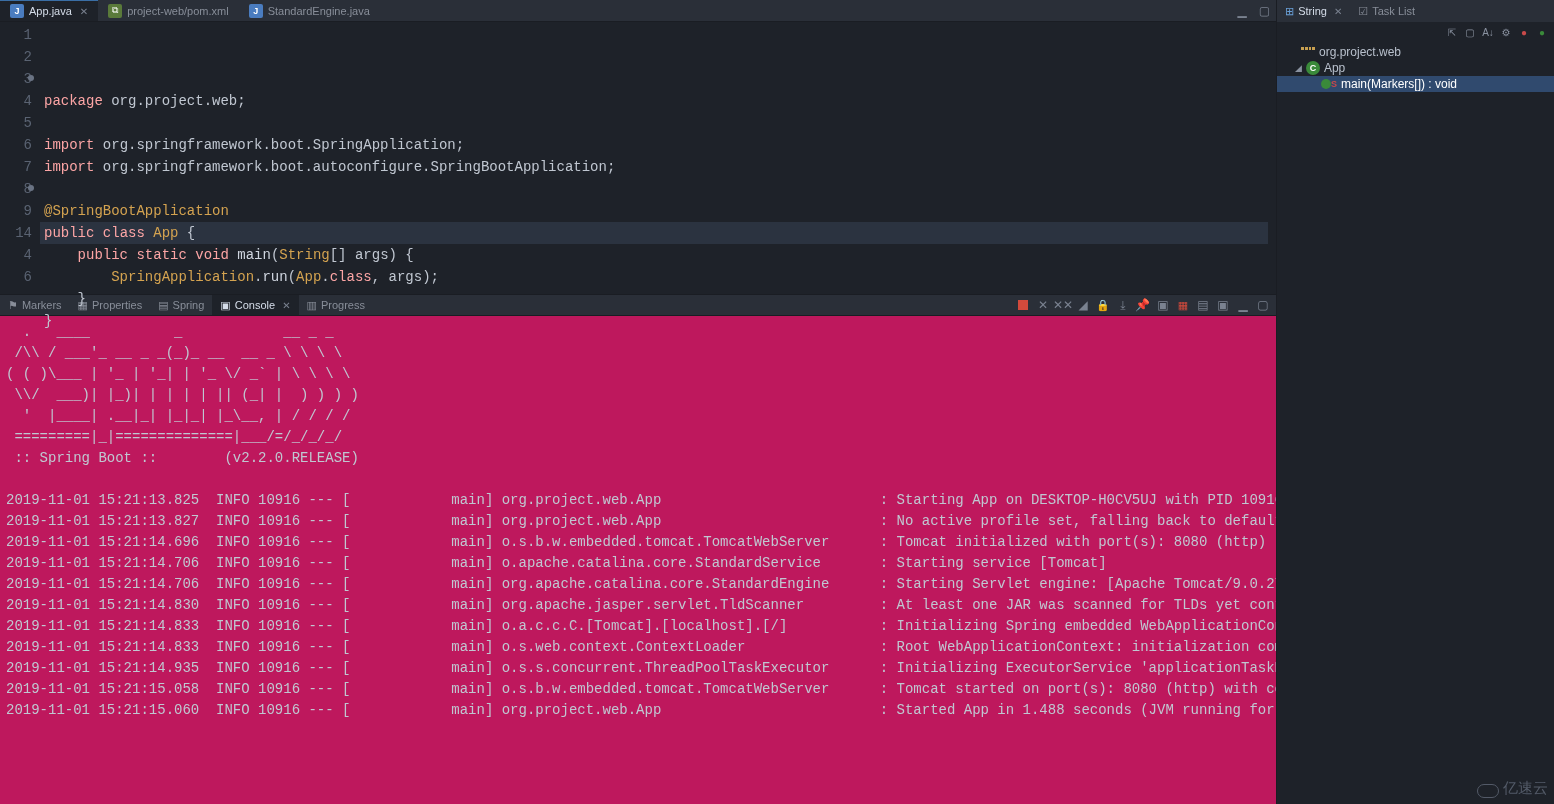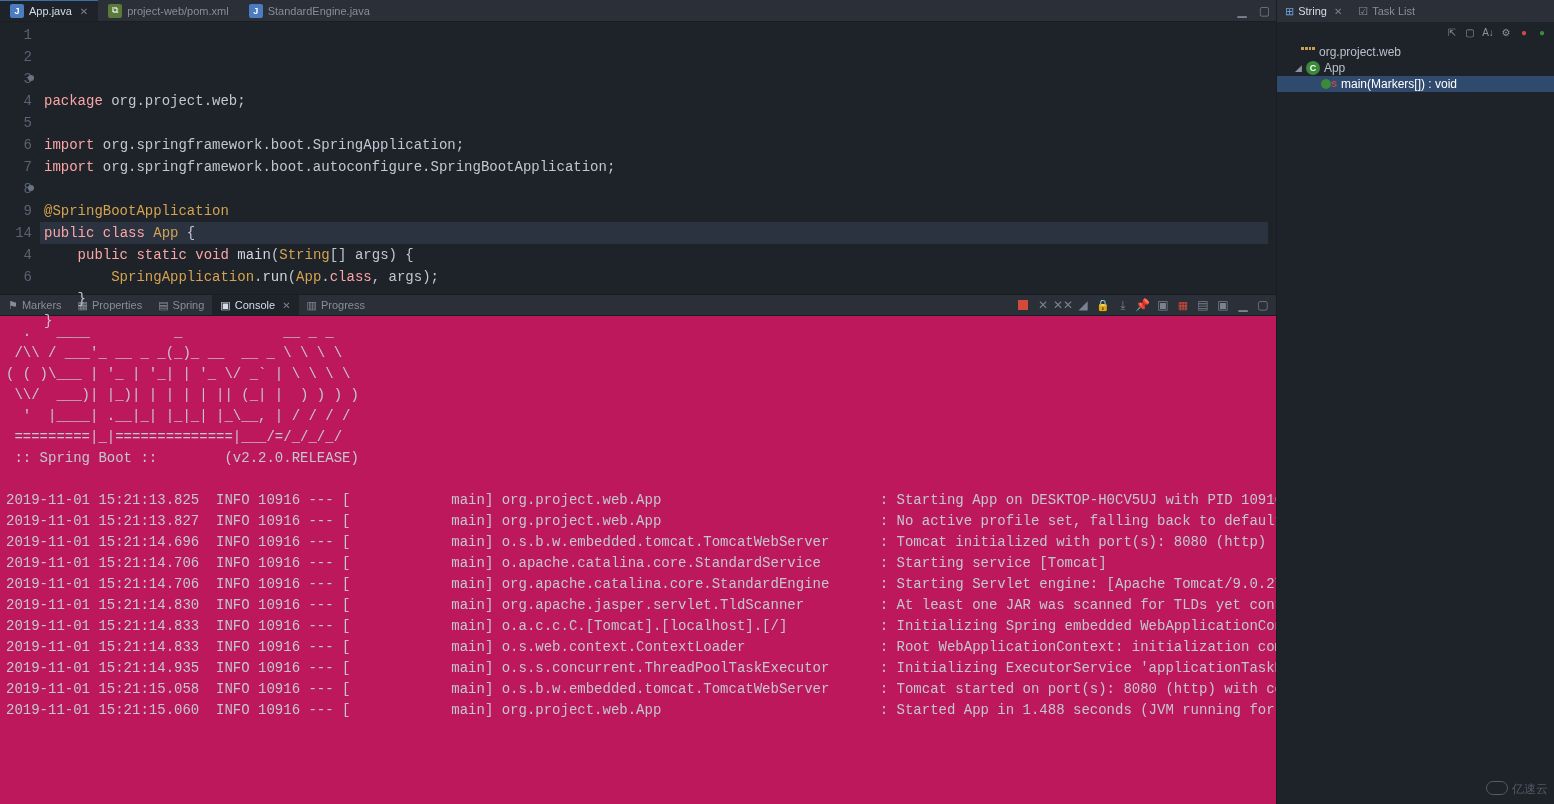--- a/index.html
+++ b/index.html
@@ -232,24 +232,24 @@
   width: 10px; height: 10px;
   border-radius: 50%;
   background: #3a8a3a;
   display: inline-block;
 }
 .arrow { color: #8a92a0; font-size: 9px; }
 .watermark {
   position: fixed;
   right: 6px;
   bottom: 6px;
-  font-size: 12px;
+  font-size: 15px;
   color: #6a7383;
   display: flex;
-  align-items: flex-start;
+  align-items: flex-end;
   gap: 4px;
   opacity: 0.7;
 }
 .watermark .cloud {
   width: 22px; height: 14px;
   border: 1.5px solid #6a7383;
   border-radius: 8px;
   position: relative;
 }
 </style>

